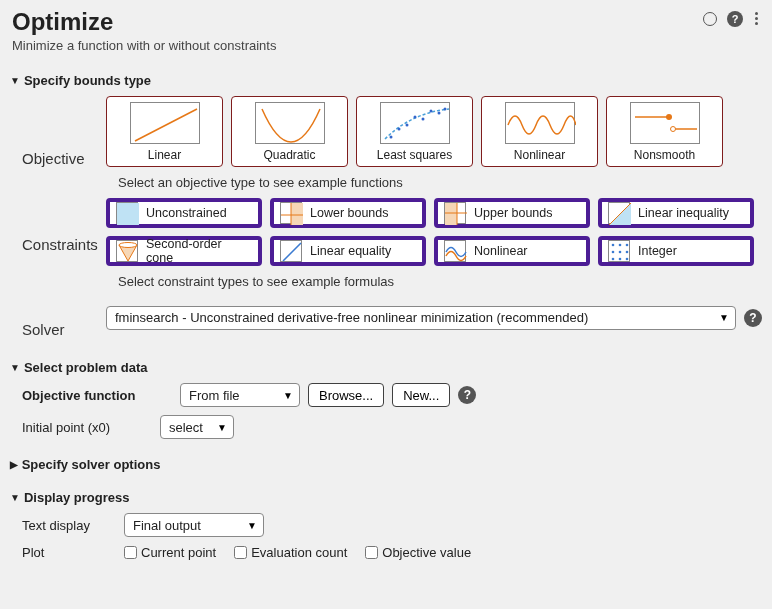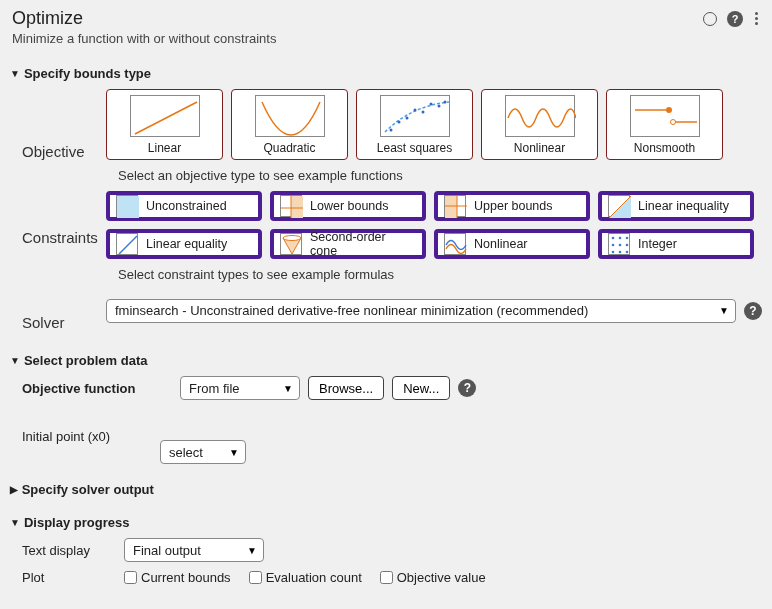--- a/index.html
+++ b/index.html
@@ -1,19 +1,19 @@
 <!DOCTYPE html>
 <html><head>
 <meta charset="utf-8">
 <style>
 * { box-sizing: border-box; margin: 0; padding: 0; font-family: Arial, Helvetica, sans-serif; }
 body { background: #f0f0f0; width: 772px; font-size: 13px; color: #222; }
 .header { padding: 8px 12px 10px; }
 .header-top { display: flex; justify-content: space-between; align-items: flex-start; }
-.title { font-size: 18px; font-weight: 400; color: #222; }
+.title { font-size: 24px; font-weight: 700; color: #222; }
 .subtitle { font-size: 13px; color: #454545; margin-top: 2px; }
 .header-icons { display: flex; gap: 10px; align-items: center; margin-top: 2px; }
 .circ { width: 14px; height: 14px; border: 1.5px solid #555; border-radius: 50%; cursor: pointer; }
 .q { width: 16px; height: 16px; background: #555; color:#fff; border-radius:50%; display:flex; align-items:center; justify-content:center; font-size:11px; font-weight:bold; cursor:pointer; }
 .dots { display:flex; flex-direction:column; gap:2px; padding:2px; cursor:pointer;}
 .dots span { width:3px; height:3px; background:#555; border-radius:50%; }
 
 .section { padding: 4px 10px; }
 .sec-hdr { display:flex; align-items:center; gap:4px; font-weight:bold; font-size:13px; margin: 6px 0 8px; cursor:pointer; }
 .arrow { font-size:10px; color:#222; }
@@ -178,33 +178,33 @@
               <svg width="22" height="22">
                 <polygon points="0,22 22,0 22,22" fill="#bfe2f4"></polygon>
                 <line x1="0" y1="22" x2="22" y2="0" stroke="#e67817"></line>
               </svg>
             </div>
             <span>Linear inequality</span>
           </div>
         <div class="con-tile">
             <div class="icon">
               <svg width="22" height="22">
-                <line x1="2" y1="20" x2="20" y2="2" stroke="#3b7bd1" stroke-width="1.5"></line>
-              </svg>
-            </div>
-            <span>Linear equality</span>
-          </div>
-        <div class="con-tile">
-            <div class="icon">
-              <svg width="22" height="22">
                 <polygon points="11,20 2,4 20,4" fill="#f6d7b6" stroke="#e67817"></polygon>
                 <ellipse cx="11" cy="4" rx="9" ry="2.5" fill="#fff" stroke="#e67817"></ellipse>
               </svg>
             </div>
             <span>Second-order cone</span>
+          </div>
+        <div class="con-tile">
+            <div class="icon">
+              <svg width="22" height="22">
+                <line x1="2" y1="20" x2="20" y2="2" stroke="#3b7bd1" stroke-width="1.5"></line>
+              </svg>
+            </div>
+            <span>Linear equality</span>
           </div>
         <div class="con-tile">
             <div class="icon">
               <svg width="22" height="22">
                 <path d="M1,11 Q6,2 11,11 T21,11" fill="none" stroke="#3b7bd1" stroke-width="1.5"></path>
                 <path d="M1,15 Q6,6 11,15 T21,15" fill="none" stroke="#e67817" stroke-width="1.5"></path>
               </svg>
             </div>
             <span>Nonlinear</span>
           </div>
@@ -249,50 +249,50 @@
     <div class="sub-label">Objective function</div>
     <div class="select-box select-small">
         <span>From file</span>
       </div>
     <button class="btn">Browse...</button>
     <button class="btn">New...</button>
     <div class="q2">?</div>
   </div>
   <div class="sub-row">
     <div class="sub-label2">Initial point (x0)</div>
-    <div class="select-box" style="width:86px;margin-top:32px;">
+    <div class="select-box" style="width:74px;">
         <span>select</span>
       </div>
   </div>
 </div>
 
 <div class="section" style="padding-top:0;padding-bottom:0;">
   <div class="sec-hdr">
     <span class="arrow right"></span>
-    <span>Specify solver output</span>
+    <span>Specify solver options</span>
   </div>
 </div>
 
 <div class="section">
   <div class="sec-hdr">
     <span class="arrow down"></span>
     <span>Display progress</span>
   </div>
   <div class="sub-row">
     <div style="width:94px;">Text display</div>
     <div class="select-box select-mid">
         <span>Final output</span>
       </div>
   </div>
   <div class="sub-row">
     <div style="width:94px;">Plot</div>
     <div class="plot-checks">
       <label class="chk">
           <input type="checkbox" style="">
-          <span>Current bounds</span>
+          <span>Current point</span>
         </label>
       <label class="chk">
           <input type="checkbox" style="">
           <span>Evaluation count</span>
         </label>
       <label class="chk">
           <input type="checkbox" style="">
           <span>Objective value</span>
         </label>
     </div>

